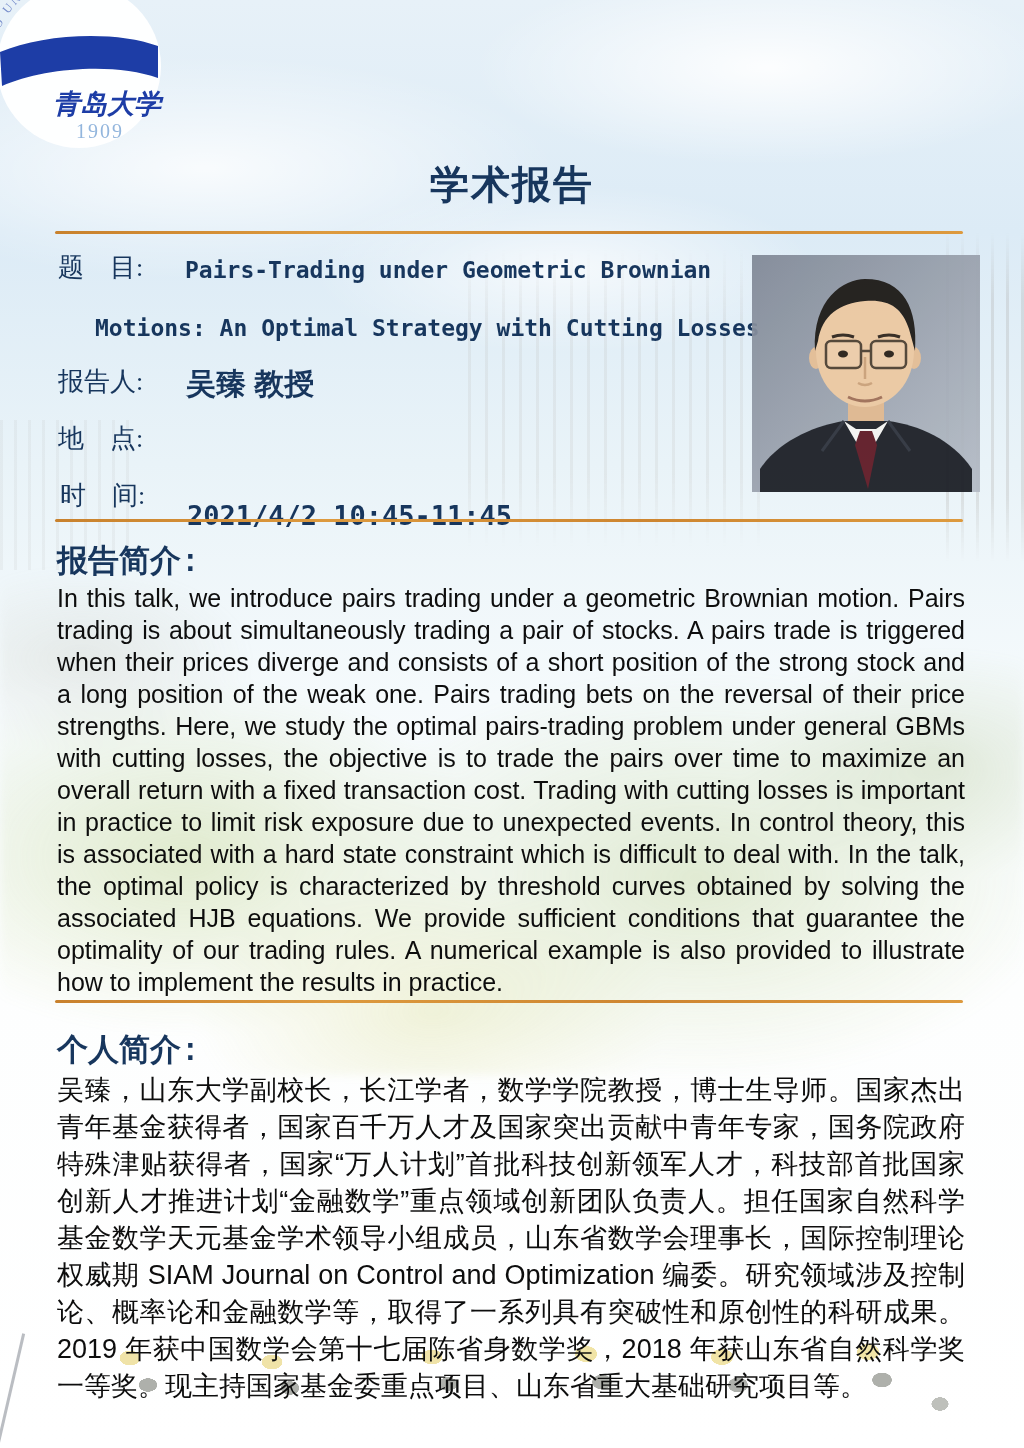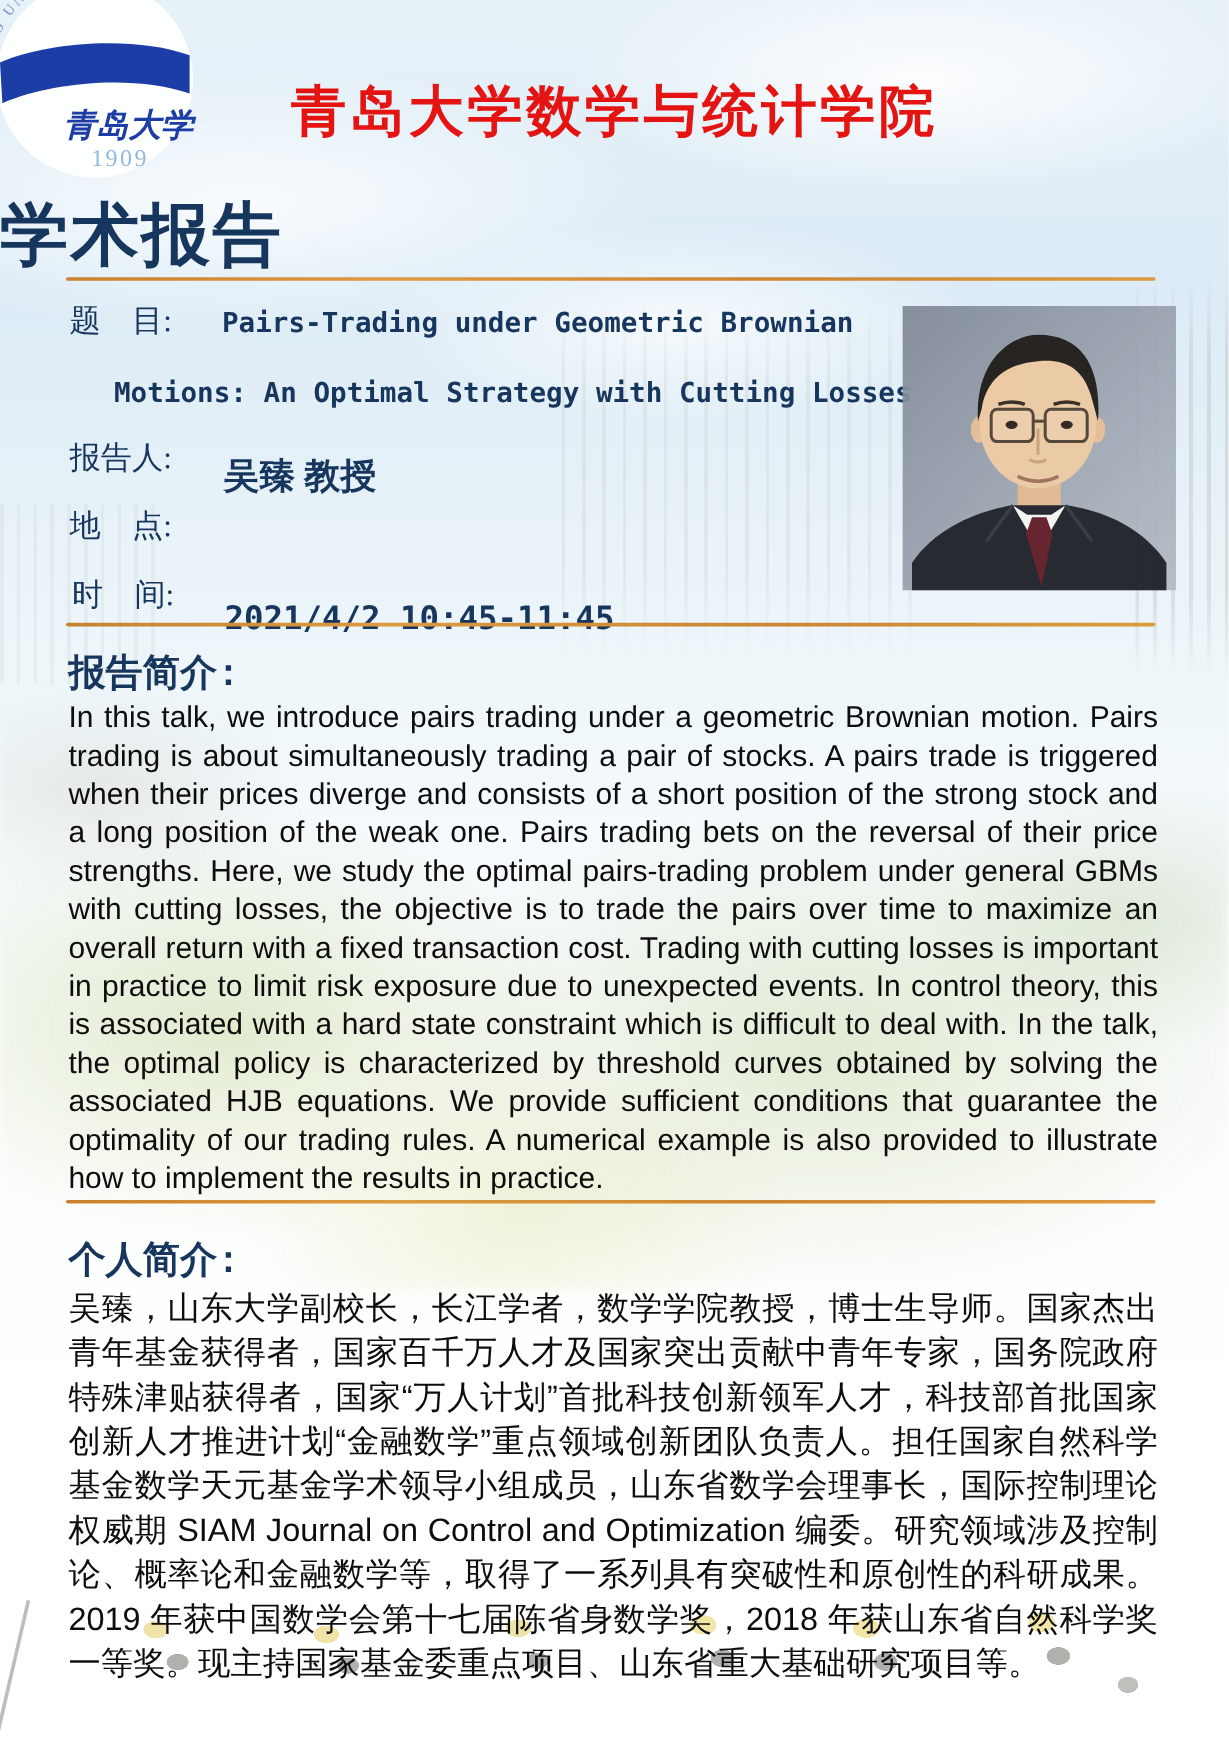--- a/index.html
+++ b/index.html
@@ -46,28 +46,28 @@
       radial-gradient(ellipse 16px 12px at 602px 52px,#6d7168 60%,transparent 62%),
       radial-gradient(ellipse 16px 12px at 738px 55px,#6d7168 60%,transparent 62%),
       radial-gradient(ellipse 16px 12px at 882px 50px,#6d7168 60%,transparent 62%),
       radial-gradient(ellipse 14px 11px at 940px 74px,#8a8d85 60%,transparent 62%);}
   .bg-pole{left:8px;top:1332px;width:3px;height:126px;background:rgba(118,124,134,.5);transform:rotate(13deg);}
   
   .logo{position:absolute;left:-6px;top:-14px;width:172px;height:170px;}
   
   .org-title{position:absolute;left:0;top:62px;width:1024px;margin:0;text-align:center;
     font-family:"Liberation Serif",serif;font-weight:bold;font-size:46px;letter-spacing:3px;color:#e31411;}
-  .page-title{position:absolute;left:0;top:158px;width:1024px;margin:0;text-align:left;
-    font-family:"Liberation Serif",serif;font-weight:bold;font-size:57px;letter-spacing:2px;color:#17365d;}
+  .page-title{position:absolute;left:0;top:158px;width:1024px;margin:0;text-align:center;
+    font-family:"Liberation Serif",serif;font-weight:bold;font-size:39px;letter-spacing:2px;color:#17365d;}
   .divider{position:absolute;left:55px;width:908px;height:3px;border-radius:2px;
     background:linear-gradient(90deg,#c8812d,#dd9a3e 30%,#cd8530 65%,#dd9a3e);}
   .divider-1{top:231px;} .divider-2{top:519px;} .divider-3{top:1000px;}
   
   .lbl{position:absolute;font-family:"Liberation Serif",serif;font-weight:normal;font-size:26px;color:#17365d;white-space:nowrap;}
-  .val-cjk{position:absolute;font-family:Liberation Serif, serif;font-weight:bold;font-size:30px;color:#17365d;white-space:nowrap;margin-top:13px;}
+  .val-cjk{position:absolute;font-family:Liberation Sans, sans-serif;font-weight:bold;font-size:30px;color:#17365d;white-space:nowrap;}
   .val-mono{position:absolute;font-family:"DejaVu Sans Mono","Liberation Mono",monospace;font-weight:bold;color:#17365d;white-space:nowrap;}
   .lbl-title{left:58px;top:250px;}
   .val-title1{left:185px;top:257px;font-size:23px;}
   .val-title2{left:95px;top:315px;font-size:23px;}
   .lbl-speaker{left:58px;top:364px;}
   .val-speaker{left:186px;top:364px;}
   .lbl-location{left:58px;top:421px;}
   .val-location{left:184px;top:421px;font-size:31px;}
   .lbl-time{left:60px;top:478px;}
   .val-time{left:187px;top:482px;font-size:27px;margin-top:18px;}
@@ -106,21 +106,20 @@
       <circle cx="85" cy="80" r="82" fill="#ffffff" opacity="0.95"></circle>
       <text font-size="12" letter-spacing="2.5" fill="#5b74c0" opacity="0.8" font-family="Liberation Serif, serif">
         <textPath href="#arcpath">QINGDAO UNIVERSITY</textPath>
       </text>
       <path d="M 6,66 C 48,48 120,44 164,60 L 164,92 C 120,76 48,82 8,100 Z" fill="#1d3da6"></path>
       <text x="113" y="127" text-anchor="middle" font-size="27" font-weight="bold" font-style="italic" fill="#1d3da6" font-family="Liberation Serif, serif">青岛大学</text>
       <text x="106" y="152" text-anchor="middle" font-size="20" fill="#93b6dd" letter-spacing="2" font-family="Liberation Serif, serif">1909</text>
     </svg>
   </div>
 
-  <h1 class="org-title">青岛大学数学与统计学院</h1>
   <h2 class="page-title">学术报告</h2>
 
   <div class="divider divider-1"></div>
 
   <span class="lbl lbl-title">题　目:</span>
   <span class="val-mono val-title1">Pairs-Trading under Geometric Brownian</span>
   <span class="val-mono val-title2">Motions: An Optimal Strategy with Cutting Losses</span>
 
   <span class="lbl lbl-speaker">报告人:</span>
   <span class="val-cjk val-speaker">吴臻 教授</span>

